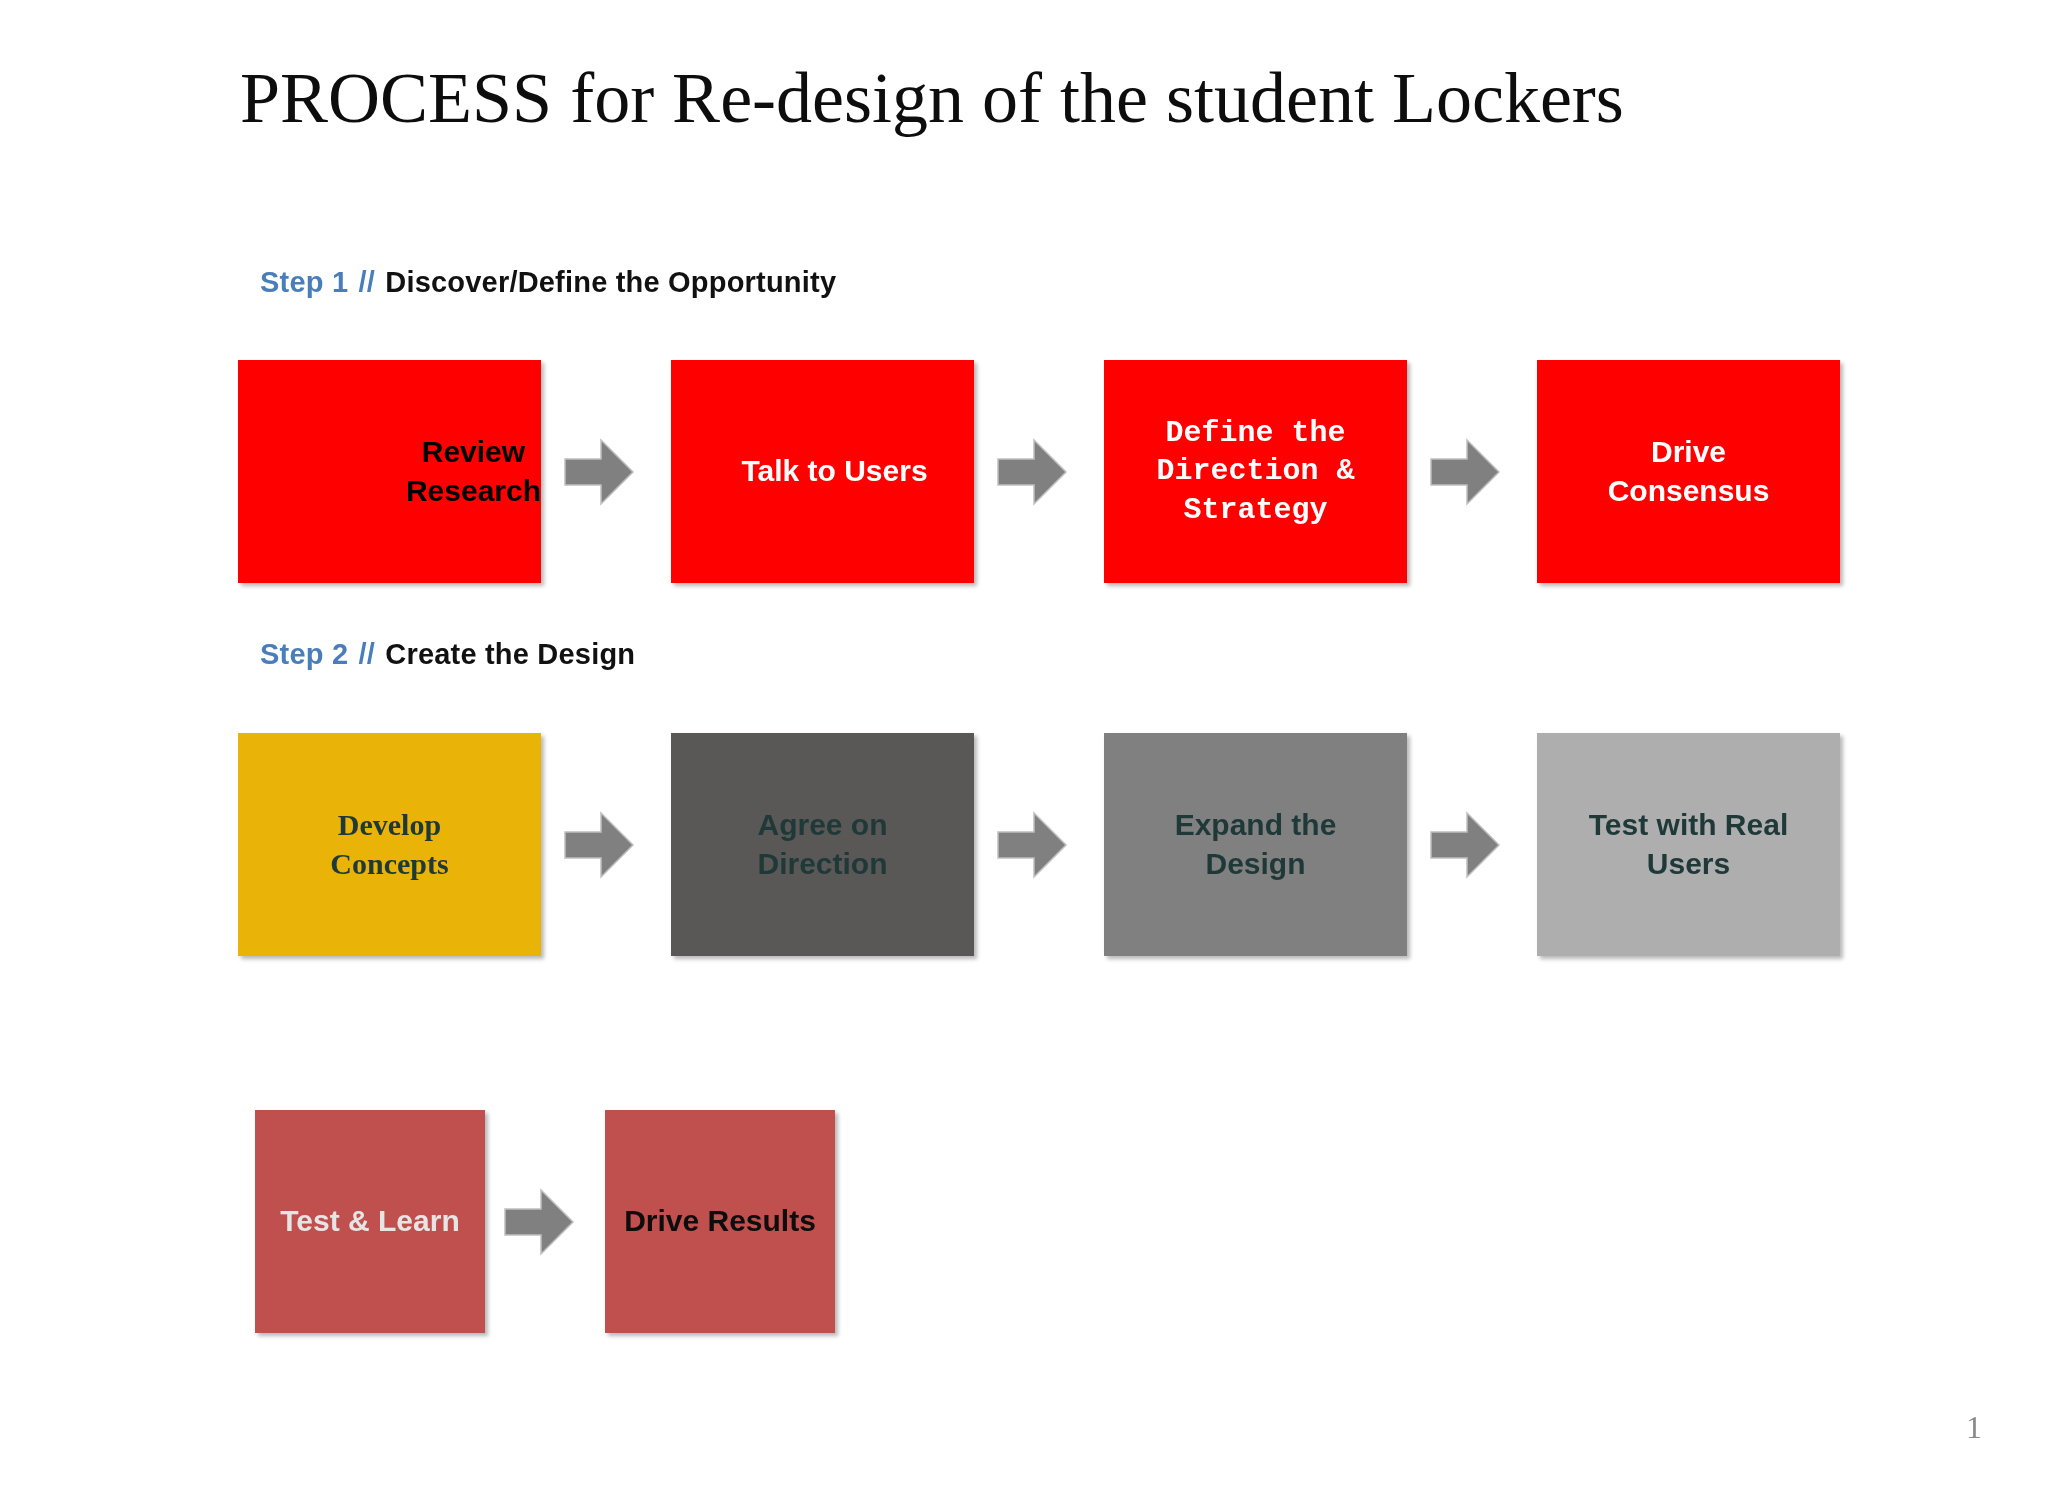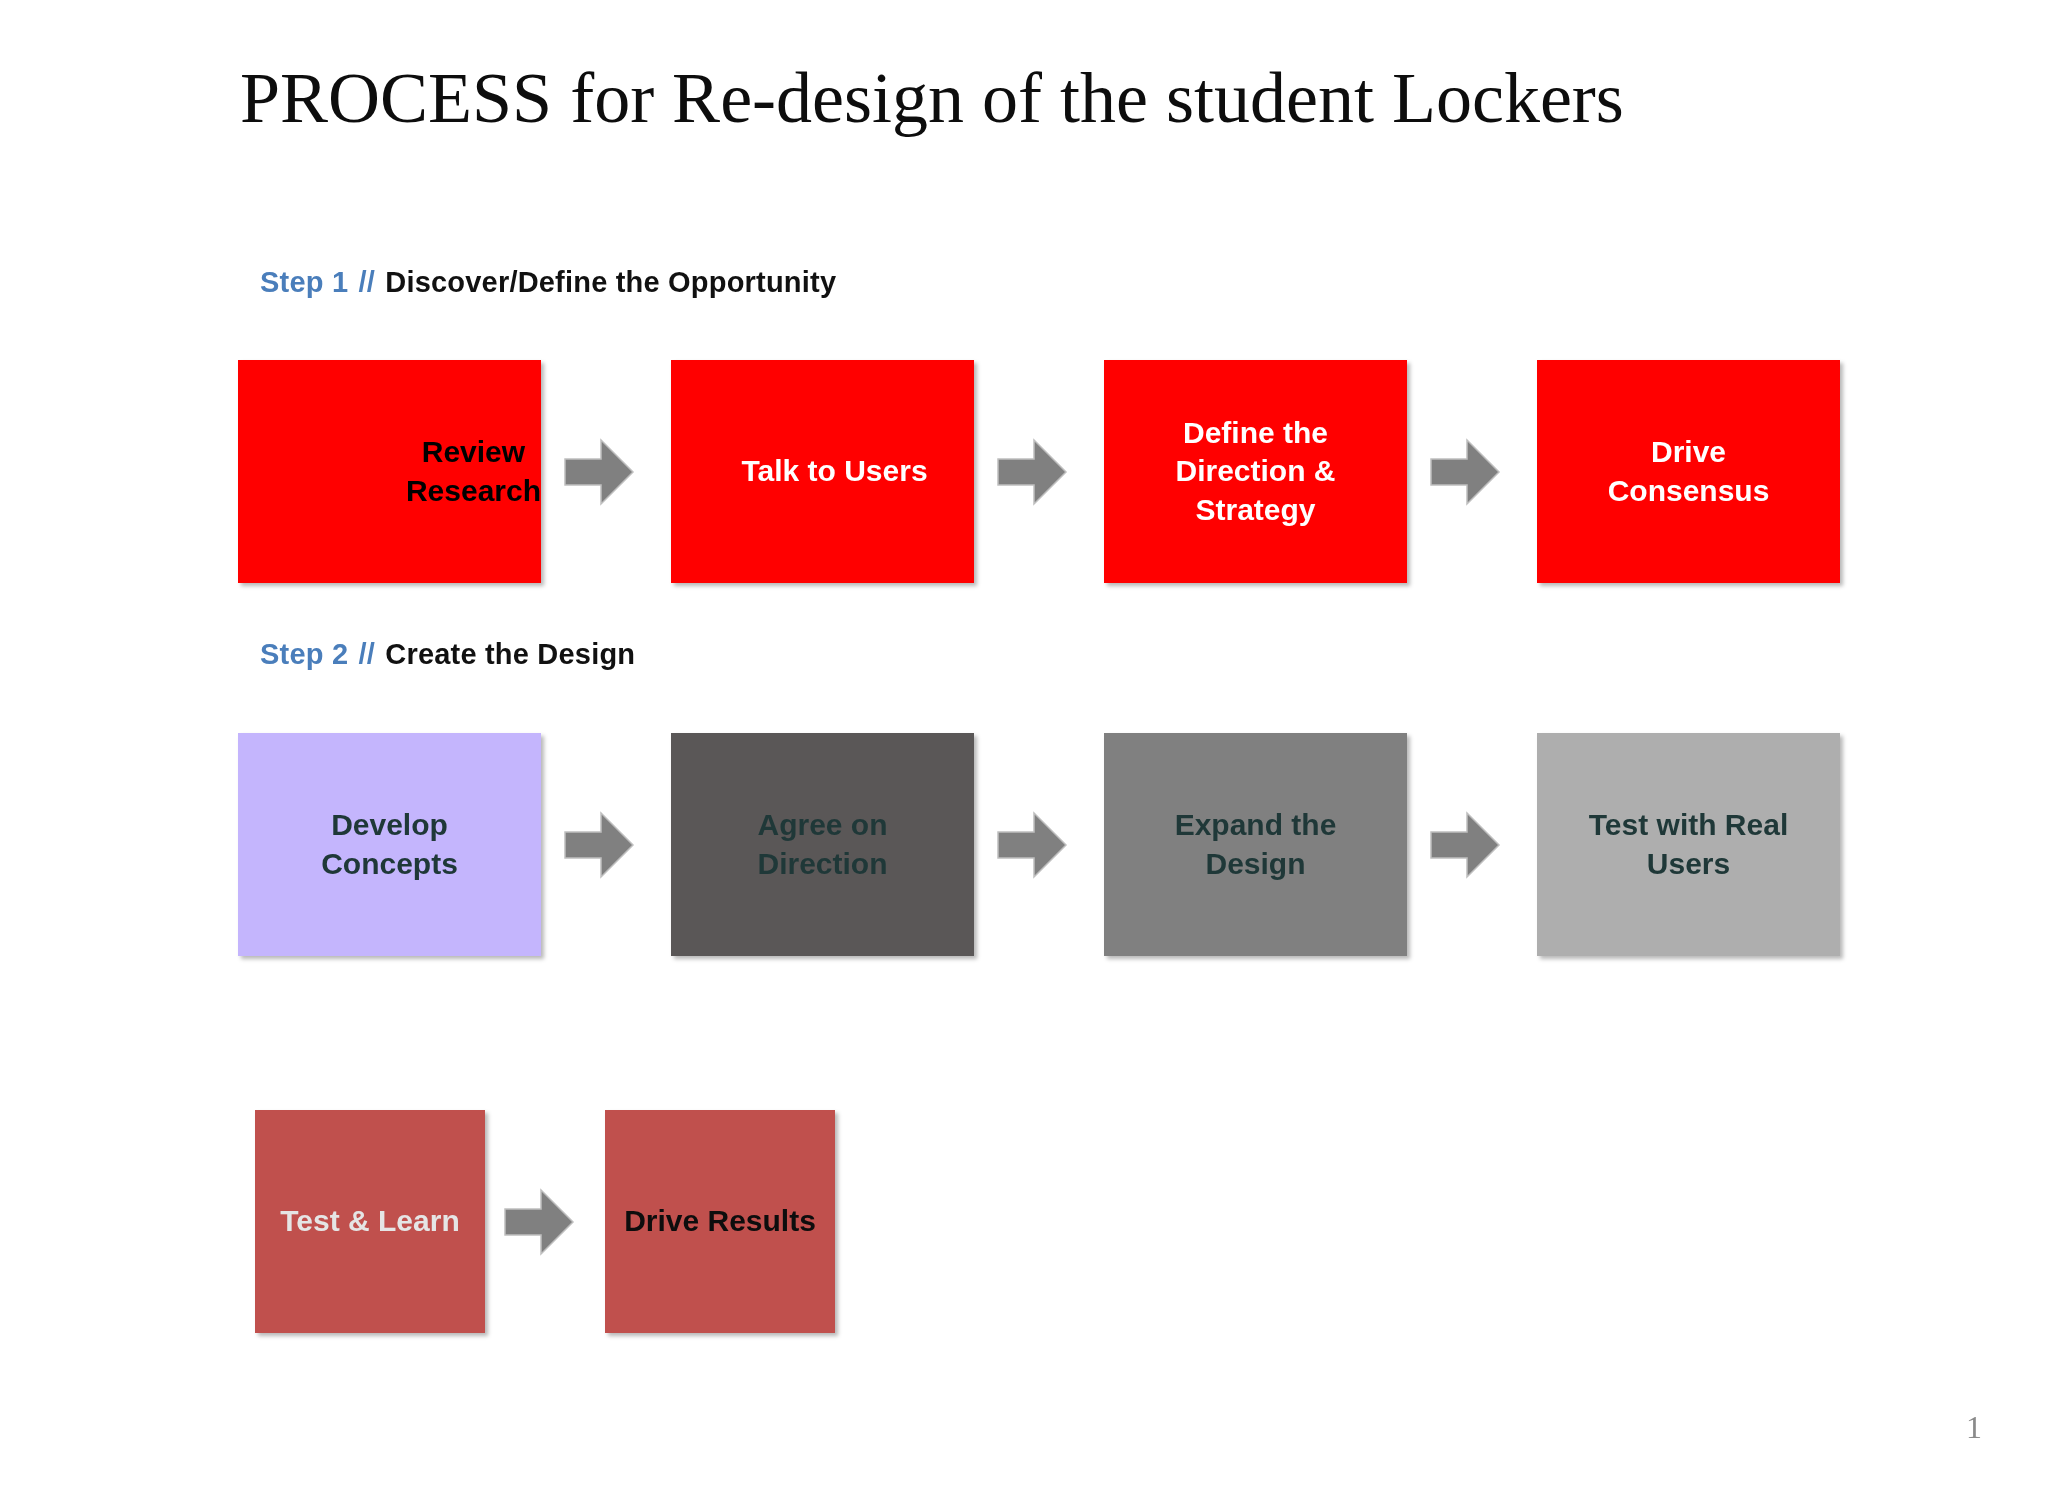--- a/index.html
+++ b/index.html
@@ -147,21 +147,21 @@
       <div class="flow-box row1-box" style="left: 433px; top: 0px; background: rgb(255, 0, 0); color: rgb(255, 255, 255); padding-left: 24px;">
         <div>
           <div>Talk to Users</div>
         </div>
       </div>
       <div class="flow-arrow" style="left: 758px; top: 76px;">
         <svg viewBox="0 0 72 72" xmlns="http://www.w3.org/2000/svg">
           <polygon points="2,23 38,23 38,4 70,36 38,68 38,49 2,49" fill="#808080" stroke="#BFBFBF" stroke-width="1.5"></polygon>
         </svg>
       </div>
-      <div class="flow-box row1-box" style="left: 866px; top: 0px; background: rgb(255, 0, 0); color: rgb(255, 255, 255);">
+      <div class="flow-box row1-box" style="left: 866px; top: 0px; background: rgb(255, 0, 0); color: rgb(255, 255, 255); font-family: Liberation Mono, monospace;">
         <div>
           <div>Define the</div>
           <div>Direction &amp;</div>
           <div>Strategy</div>
         </div>
       </div>
       <div class="flow-arrow" style="left: 1191px; top: 76px;">
         <svg viewBox="0 0 72 72" xmlns="http://www.w3.org/2000/svg">
           <polygon points="2,23 38,23 38,4 70,36 38,68 38,49 2,49" fill="#808080" stroke="#BFBFBF" stroke-width="1.5"></polygon>
         </svg>
@@ -173,21 +173,21 @@
         </div>
       </div>
     </div>
 
   <div class="step-label" id="step-label-2">
     <span class="step-key">Step 2</span>
     <span class="step-sep">//</span>
     <span class="step-desc">Create the Design</span>
   </div>
   <div class="flow-row" id="row-2">
-      <div class="flow-box row2-box" style="left: 0px; top: 0px; background: #c4b5fd; color: rgb(31, 56, 56);">
+      <div class="flow-box row2-box" style="left: 0px; top: 0px; background: #eab308; color: rgb(31, 56, 56); font-family: Liberation Serif, serif;">
         <div>
           <div>Develop</div>
           <div>Concepts</div>
         </div>
       </div>
       <div class="flow-arrow" style="left: 325px; top: 76px;">
         <svg viewBox="0 0 72 72" xmlns="http://www.w3.org/2000/svg">
           <polygon points="2,23 38,23 38,4 70,36 38,68 38,49 2,49" fill="#808080" stroke="#BFBFBF" stroke-width="1.5"></polygon>
         </svg>
       </div>

